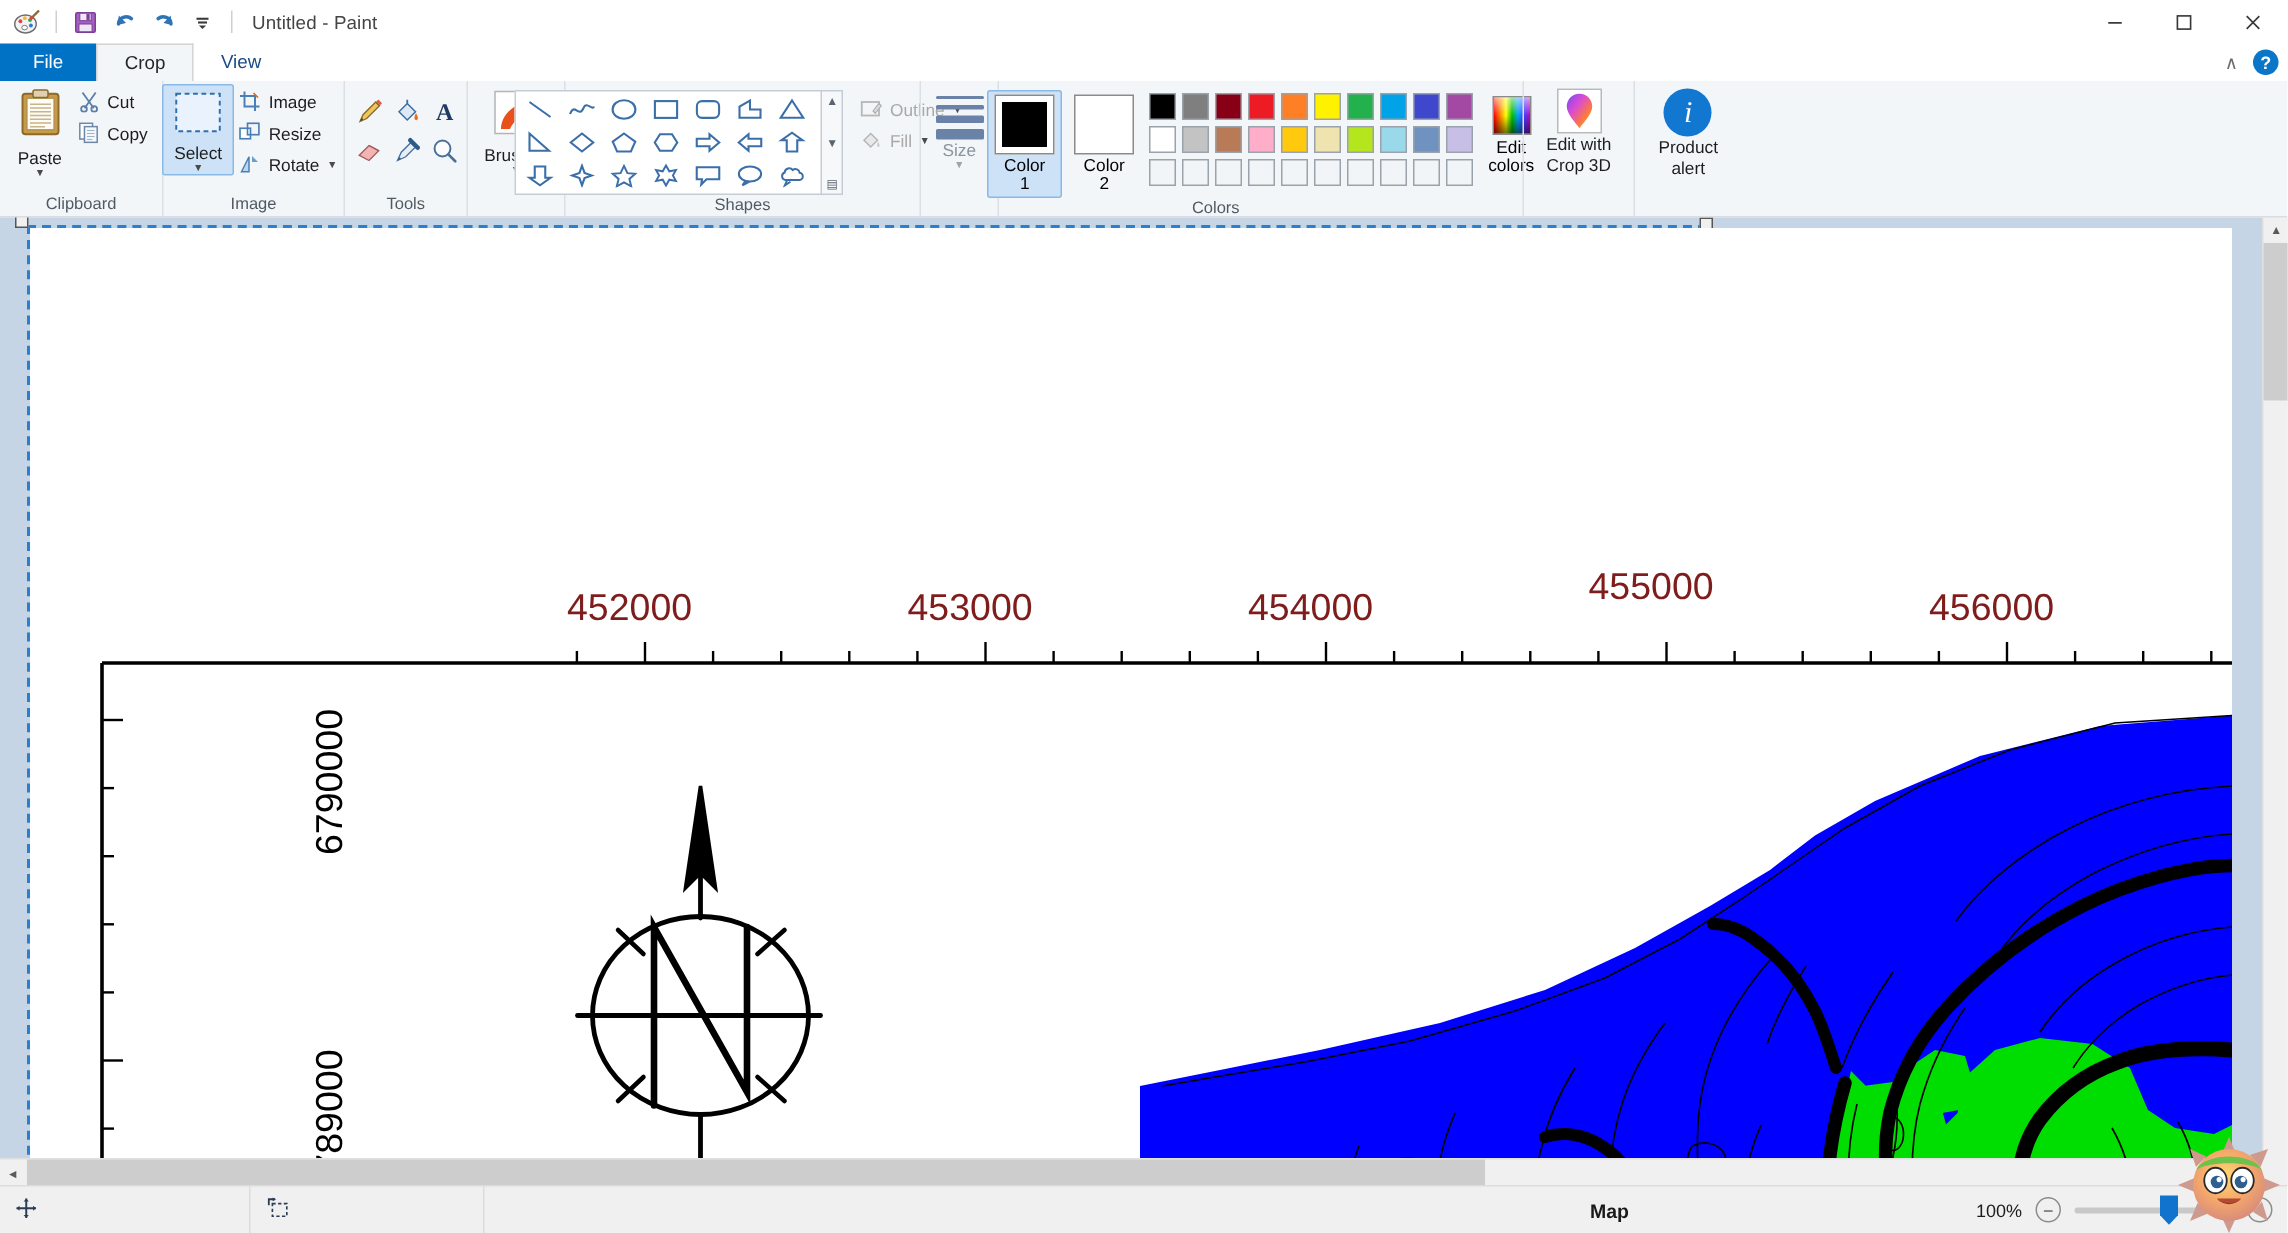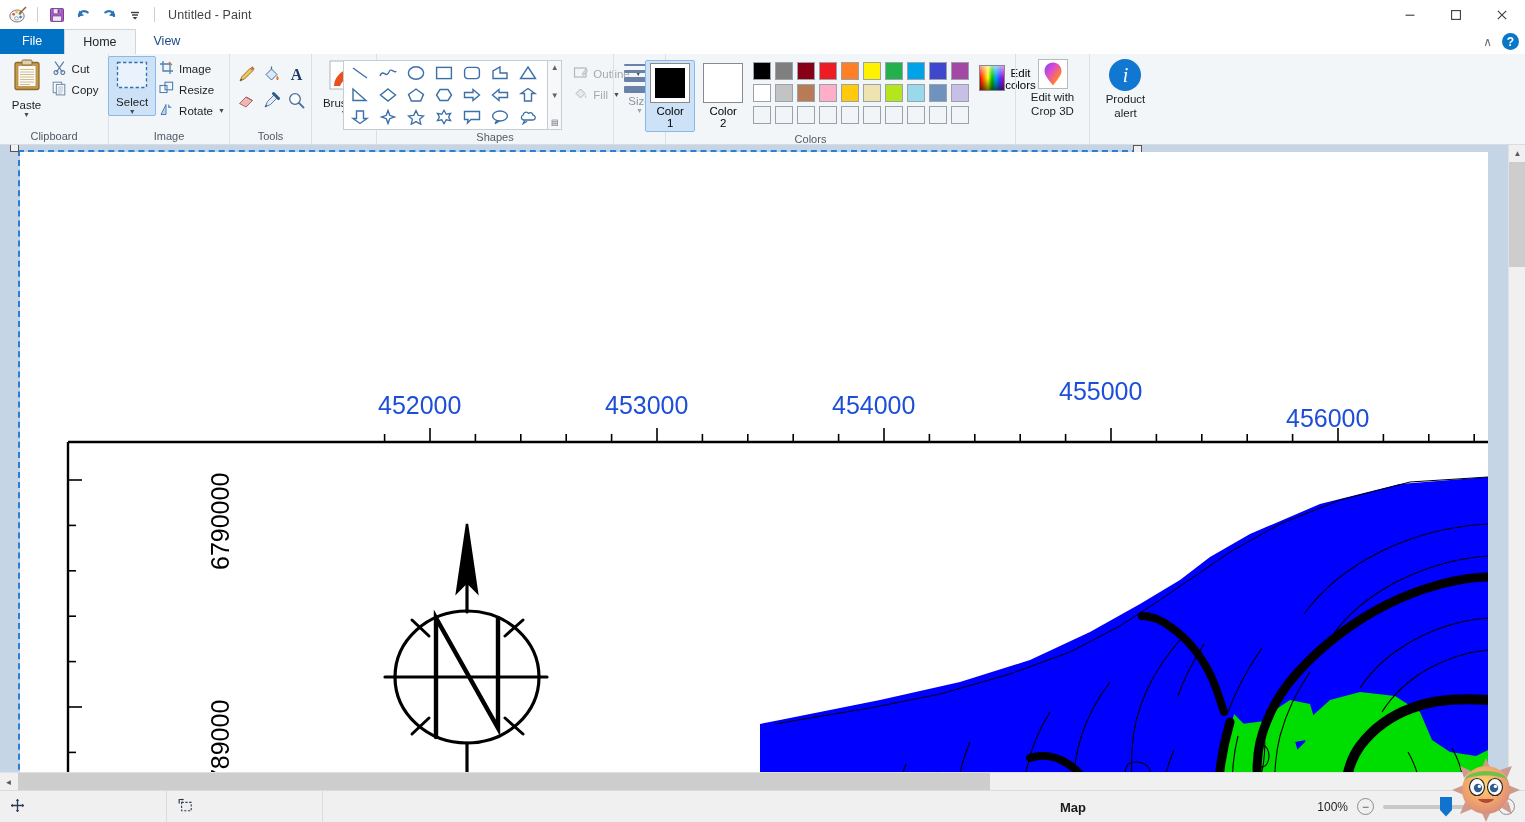--- a/index.html
+++ b/index.html
@@ -143,21 +143,21 @@
   }
   #canvas-white {
     position:absolute; left:20px; top:7px; width:1468px; height:640px; background:#ffffff;
     overflow:hidden;
   }
   #map-svg { position:absolute; left:0; top:0; }
 
   
   .xtick-lbl {
     position:absolute; font-family:"Liberation Sans", sans-serif;
-    font-size:25px; color:#1d4ed8; white-space:nowrap;
+    font-size:25px; color:#7f1d1d; white-space:nowrap;
   }
   .ytick-lbl {
     position:absolute; font-family:"Liberation Sans", sans-serif;
     font-size:25px; color:#000; white-space:nowrap;
     transform-origin: 0 0; transform: rotate(-90deg);
   }
 
   
   #vscroll {
     position:absolute; right:0; top:145px; width:17px; height:627px; background:#f0f0f0;
@@ -262,21 +262,21 @@
     <div class="wc wc-close">
       <svg width="12" height="12" viewBox="0 0 12 12">
           <path d="M1.8 1.8 L10.2 10.2 M10.2 1.8 L1.8 10.2" stroke="#3a3a3a" stroke-width="1.1"></path>
         </svg>
     </div>
   </div>
 </div>
 
 <div id="tabstrip">
   <div class="tab file">File</div>
-  <div class="tab active">Home</div>
+  <div class="tab active">Crop</div>
   <div class="tab">View</div>
   <div id="tab-right">
     <div id="collapse-ribbon">∧</div>
     <div id="help-btn">?</div>
   </div>
 </div>
 
 <div id="ribbon">
 
   <div class="group" style="width:108px">
@@ -699,21 +699,21 @@
           <div class="swatch-cell">
             <div class="swatch empty"></div>
           </div>
           <div class="swatch-cell">
             <div class="swatch empty"></div>
           </div>
           <div class="swatch-cell">
             <div class="swatch empty"></div>
           </div>
         </div>
-      <div style="display:flex;flex-direction:row;align-items:center;padding-top:4px">
+      <div style="display:flex;flex-direction:column;align-items:center;padding-top:4px">
         <span id="edit-colors-ico"></span>
         <span style="font-size:11.5px;line-height:12px;text-align:center;margin-top:3px">
           <span>Edit</span><br>
           <span>colors</span>
         </span>
       </div>
     </div>
     <div class="group-label" style="margin-left:-60px">Colors</div>
   </div>
 
@@ -870,21 +870,21 @@
         <path d="M485 566 L503 582" stroke-width="3"></path>
 
         <path d="M416 585 L416 466 L478 576 L478 466" stroke-width="4.4" stroke-linejoin="miter"></path>
       </g>
     </svg>
 
     <div class="xtick-lbl" id="xlbl0" style="left:358px; top:239px;">452000</div>
     <div class="xtick-lbl" id="xlbl1" style="left:585px; top:239px;">453000</div>
     <div class="xtick-lbl" id="xlbl2" style="left:812px; top:239px;">454000</div>
     <div class="xtick-lbl" id="xlbl3" style="left:1039px; top:225px;">455000</div>
-    <div class="xtick-lbl" id="xlbl4" style="left:1266px; top:252px;">456000</div>
+    <div class="xtick-lbl" id="xlbl4" style="left:1266px; top:239px;">456000</div>
 
     <div class="ytick-lbl" style="left:186px; top:418px;">6790000</div>
     <div class="ytick-lbl" style="left:186px; top:645px;">6789000</div>
   </div>
 </div>
 
 <div id="vscroll">
   <div class="arrow">▲</div>
   <div id="vthumb"></div>
 </div>

